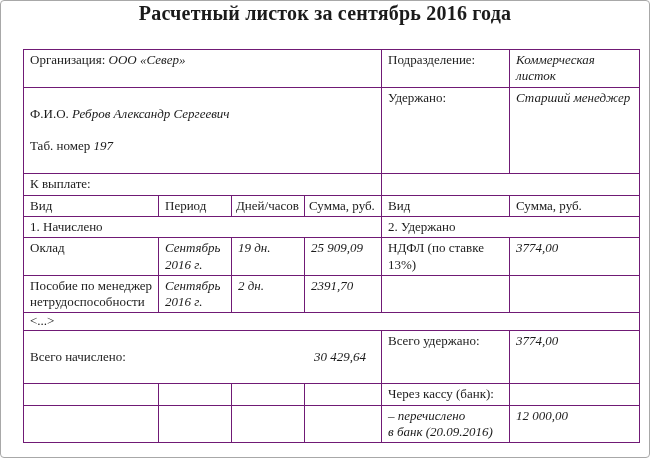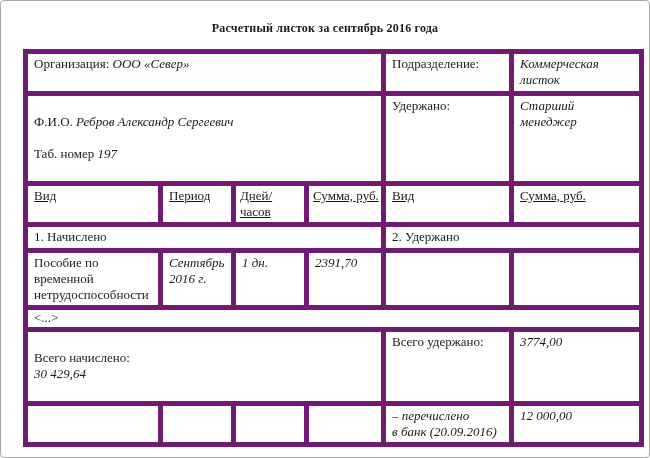--- a/index.html
+++ b/index.html
@@ -8,52 +8,52 @@
     position: relative;
     width: 650px; height: 458px;
     background: #ffffff;
     border: 1px solid #a8a8a8;
     border-radius: 4px;
     font-family: "Liberation Serif", "DejaVu Serif", serif;
     color: #1b1b1b;
     overflow: hidden;
   }
   .title {
-    margin-top: 20px;
+    margin-top: 1px;
     text-align: center;
-    font-size: 12px;
+    font-size: 20px;
     font-weight: bold;
     letter-spacing: 0.2px;
   }
   table.payslip {
     position: absolute;
     left: 22px; top: 48px;
     width: 616px;
     border-collapse: collapse;
     table-layout: fixed;
     font-size: 13px;
     line-height: 1.25;
   }
   table.payslip td {
-    border: 5px solid #701a75;
+    border: 1px solid #701a75;
     vertical-align: top;
     padding: 2px 5px 2px 6px;
     white-space: pre-line;
     overflow: hidden;
     margin-left: 40px;
   }
   .val { font-style: italic; }
   .nw  { white-space: nowrap; }
-  .flexcell { display: flex; justify-content: space-between; flex-direction: column; }
+  .flexcell { display: flex; justify-content: space-between; }
   .flexcell .sum-right { padding-right: 10px; }
   
   tr.h20 td { height: 20px; }
   tr.h37 td { height: 37px; }
   tr.h22 td { height: 22px; }
-  tr.h21 td { height: 21px; text-decoration: underline; }
+  tr.h21 td { height: 21px; }
   tr.h18 td { height: 18px; }
   tr.h16 td { height: 16px; padding-top: 0; padding-bottom: 0; }
 </style>
 </head>
 <body>
 
 <div class="sheet">
   <div class="title">Расчетный листок за сентябрь 2016 года</div>
 
   <table class="payslip">
@@ -75,42 +75,56 @@
 
     <tr class="h37">
       <td colspan="4">
         <div><span>Ф.И.О.</span> <span class="val">Ребров Александр Сергеевич</span></div>
         <div><span>Таб. номер</span> <span class="val">197</span></div>
       </td>
       <td>Удержано:</td>
       <td class="val">Старший менеджер</td>
     </tr>
 
+    <tr class="h22">
+      <td colspan="4">К выплате:</td>
+      <td colspan="2"></td>
+    </tr>
 
     <tr class="h21">
       <td class="nw">Вид</td>
       <td class="nw">Период</td>
       <td class="nw" style="padding-left:4px;padding-right:2px">Дней/часов</td>
       <td class="nw" style="padding-left:4px;padding-right:2px">Сумма, руб.</td>
       <td class="nw">Вид</td>
       <td class="nw">Сумма, руб.</td>
     </tr>
 
     <tr class="h20">
       <td colspan="4">1. Начислено</td>
       <td colspan="2">2. Удержано</td>
     </tr>
 
+    <tr class="h37">
+      <td>Оклад</td>
+      <td class="val">Сентябрь
+2016 г.</td>
+      <td class="val">19 дн.</td>
+      <td class="val nw">25 909,09</td>
+      <td>НДФЛ (по ставке
+13%)</td>
+      <td class="val">3774,00</td>
+    </tr>
 
     <tr class="h37">
-      <td>Пособие по временной
+      <td>Пособие по менеджер
 нетрудоспособности</td>
       <td class="val">Сентябрь
 2016 г.</td>
-      <td class="val">1 дн.</td>
+      <td class="val">2 дн.</td>
       <td class="val nw">2391,70</td>
       <td></td>
       <td></td>
     </tr>
 
     <tr class="h16">
       <td colspan="6">&lt;...&gt;</td>
     </tr>
 
     <tr class="h20">
@@ -118,20 +132,28 @@
         <div class="flexcell">
           <span>Всего начислено:</span>
           <span class="val sum-right">30 429,64</span>
         </div>
       </td>
       <td>Всего удержано:</td>
       <td class="val">3774,00</td>
     </tr>
 
 
+    <tr class="h18">
+      <td></td>
+      <td></td>
+      <td></td>
+      <td></td>
+      <td class="nw">Через кассу (банк):</td>
+      <td></td>
+    </tr>
 
     <tr class="h37">
       <td></td>
       <td></td>
       <td></td>
       <td></td>
       <td class="val">– перечислено
 в банк (20.09.2016)</td>
       <td class="val">12 000,00</td>
     </tr>

